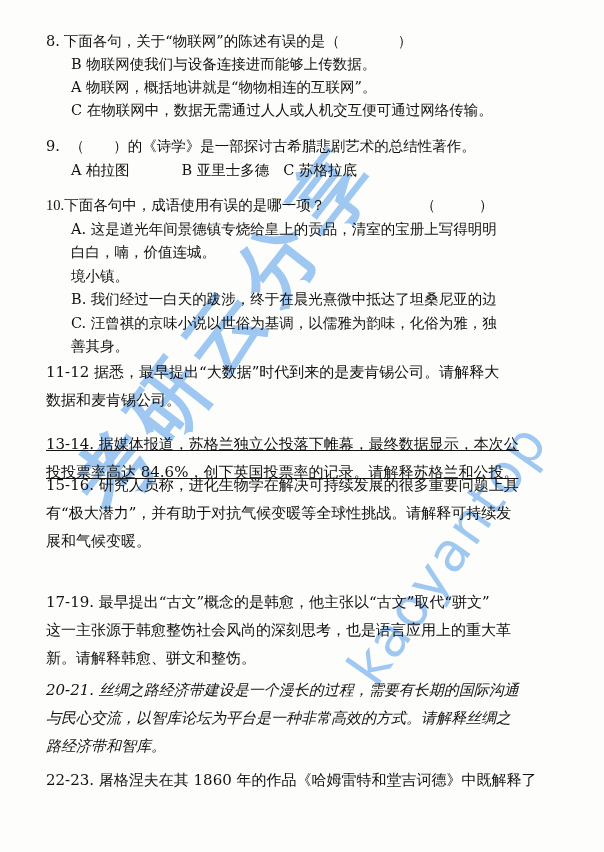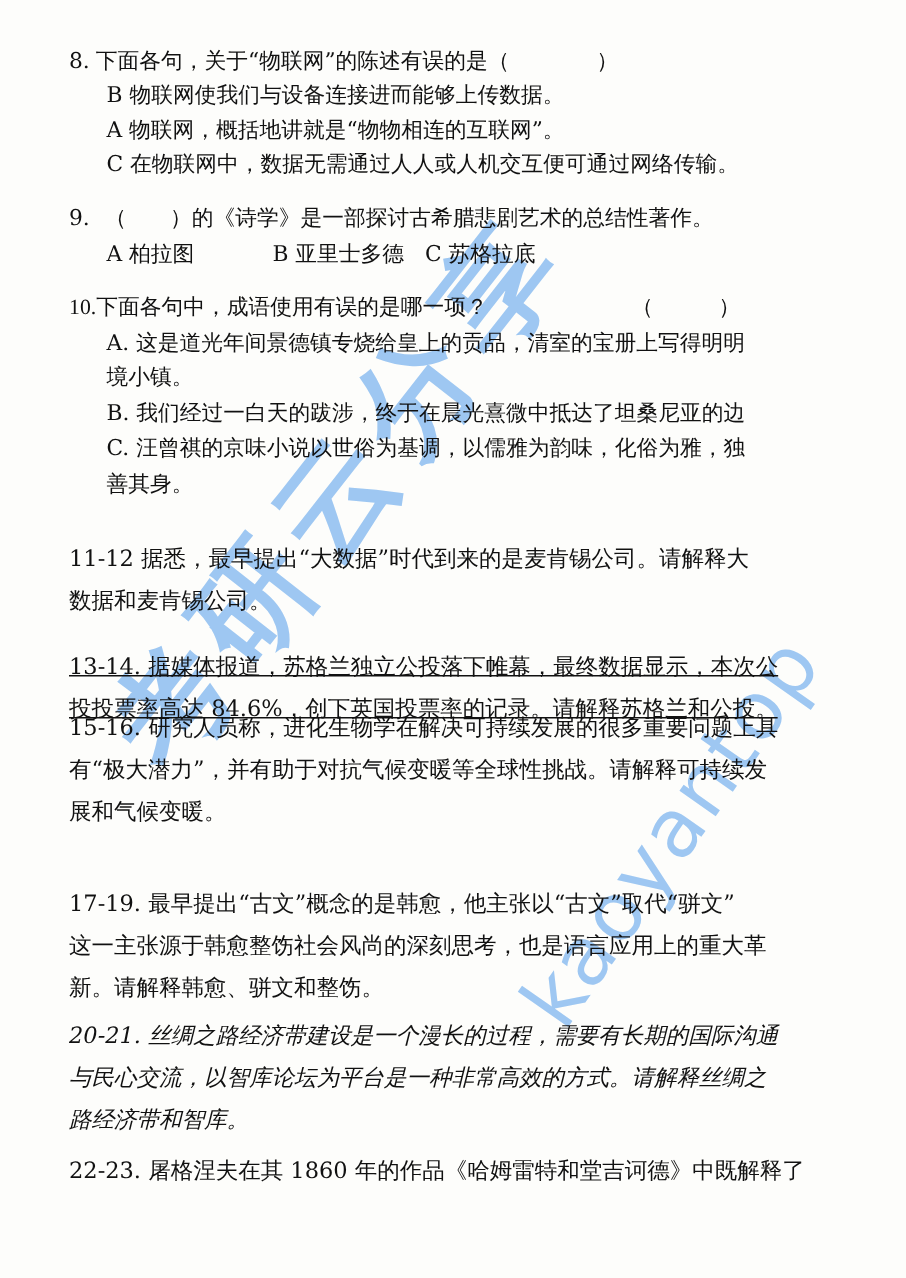--- a/index.html
+++ b/index.html
@@ -91,20 +91,21 @@
       <span>A 柏拉图</span><span style="display:inline-block;width:52px;"></span><span>B 亚里士多德</span><span style="display:inline-block;width:14px;"></span><span>C 苏格拉底</span>
     </div>
   </div>
 
   <div class="block" style="top:194px; line-height:23.5px; width:440px;">
     <div class="line" style="position:relative;">
       <span class="qnum" style="margin-right:0;font-family:Liberation Serif, serif;">10.</span><span>下面各句中，成语使用有误的是哪一项？</span>
       <span style="position:absolute; left:375px;">（　　　）</span>
     </div>
     <div class="line indent">A.  这是道光年间景德镇专烧给皇上的贡品，清室的宝册上写得明明</div>
+    <div class="line indent">白白，喃，价值连城。</div>
     <div class="line indent">境小镇。</div>
     <div class="line indent">B. 我们经过一白天的跋涉，终于在晨光熹微中抵达了坦桑尼亚的边</div>
     <div class="line indent">C. 汪曾祺的京味小说以世俗为基调，以儒雅为韵味，化俗为雅，独</div>
     <div class="line indent">善其身。</div>
   </div>
 
   <div class="para" style="top:358px;">
     <div class="line">11-12 据悉，最早提出“大数据”时代到来的是麦肯锡公司。请解释大</div>
     <div class="line">数据和麦肯锡公司。</div>
   </div>

